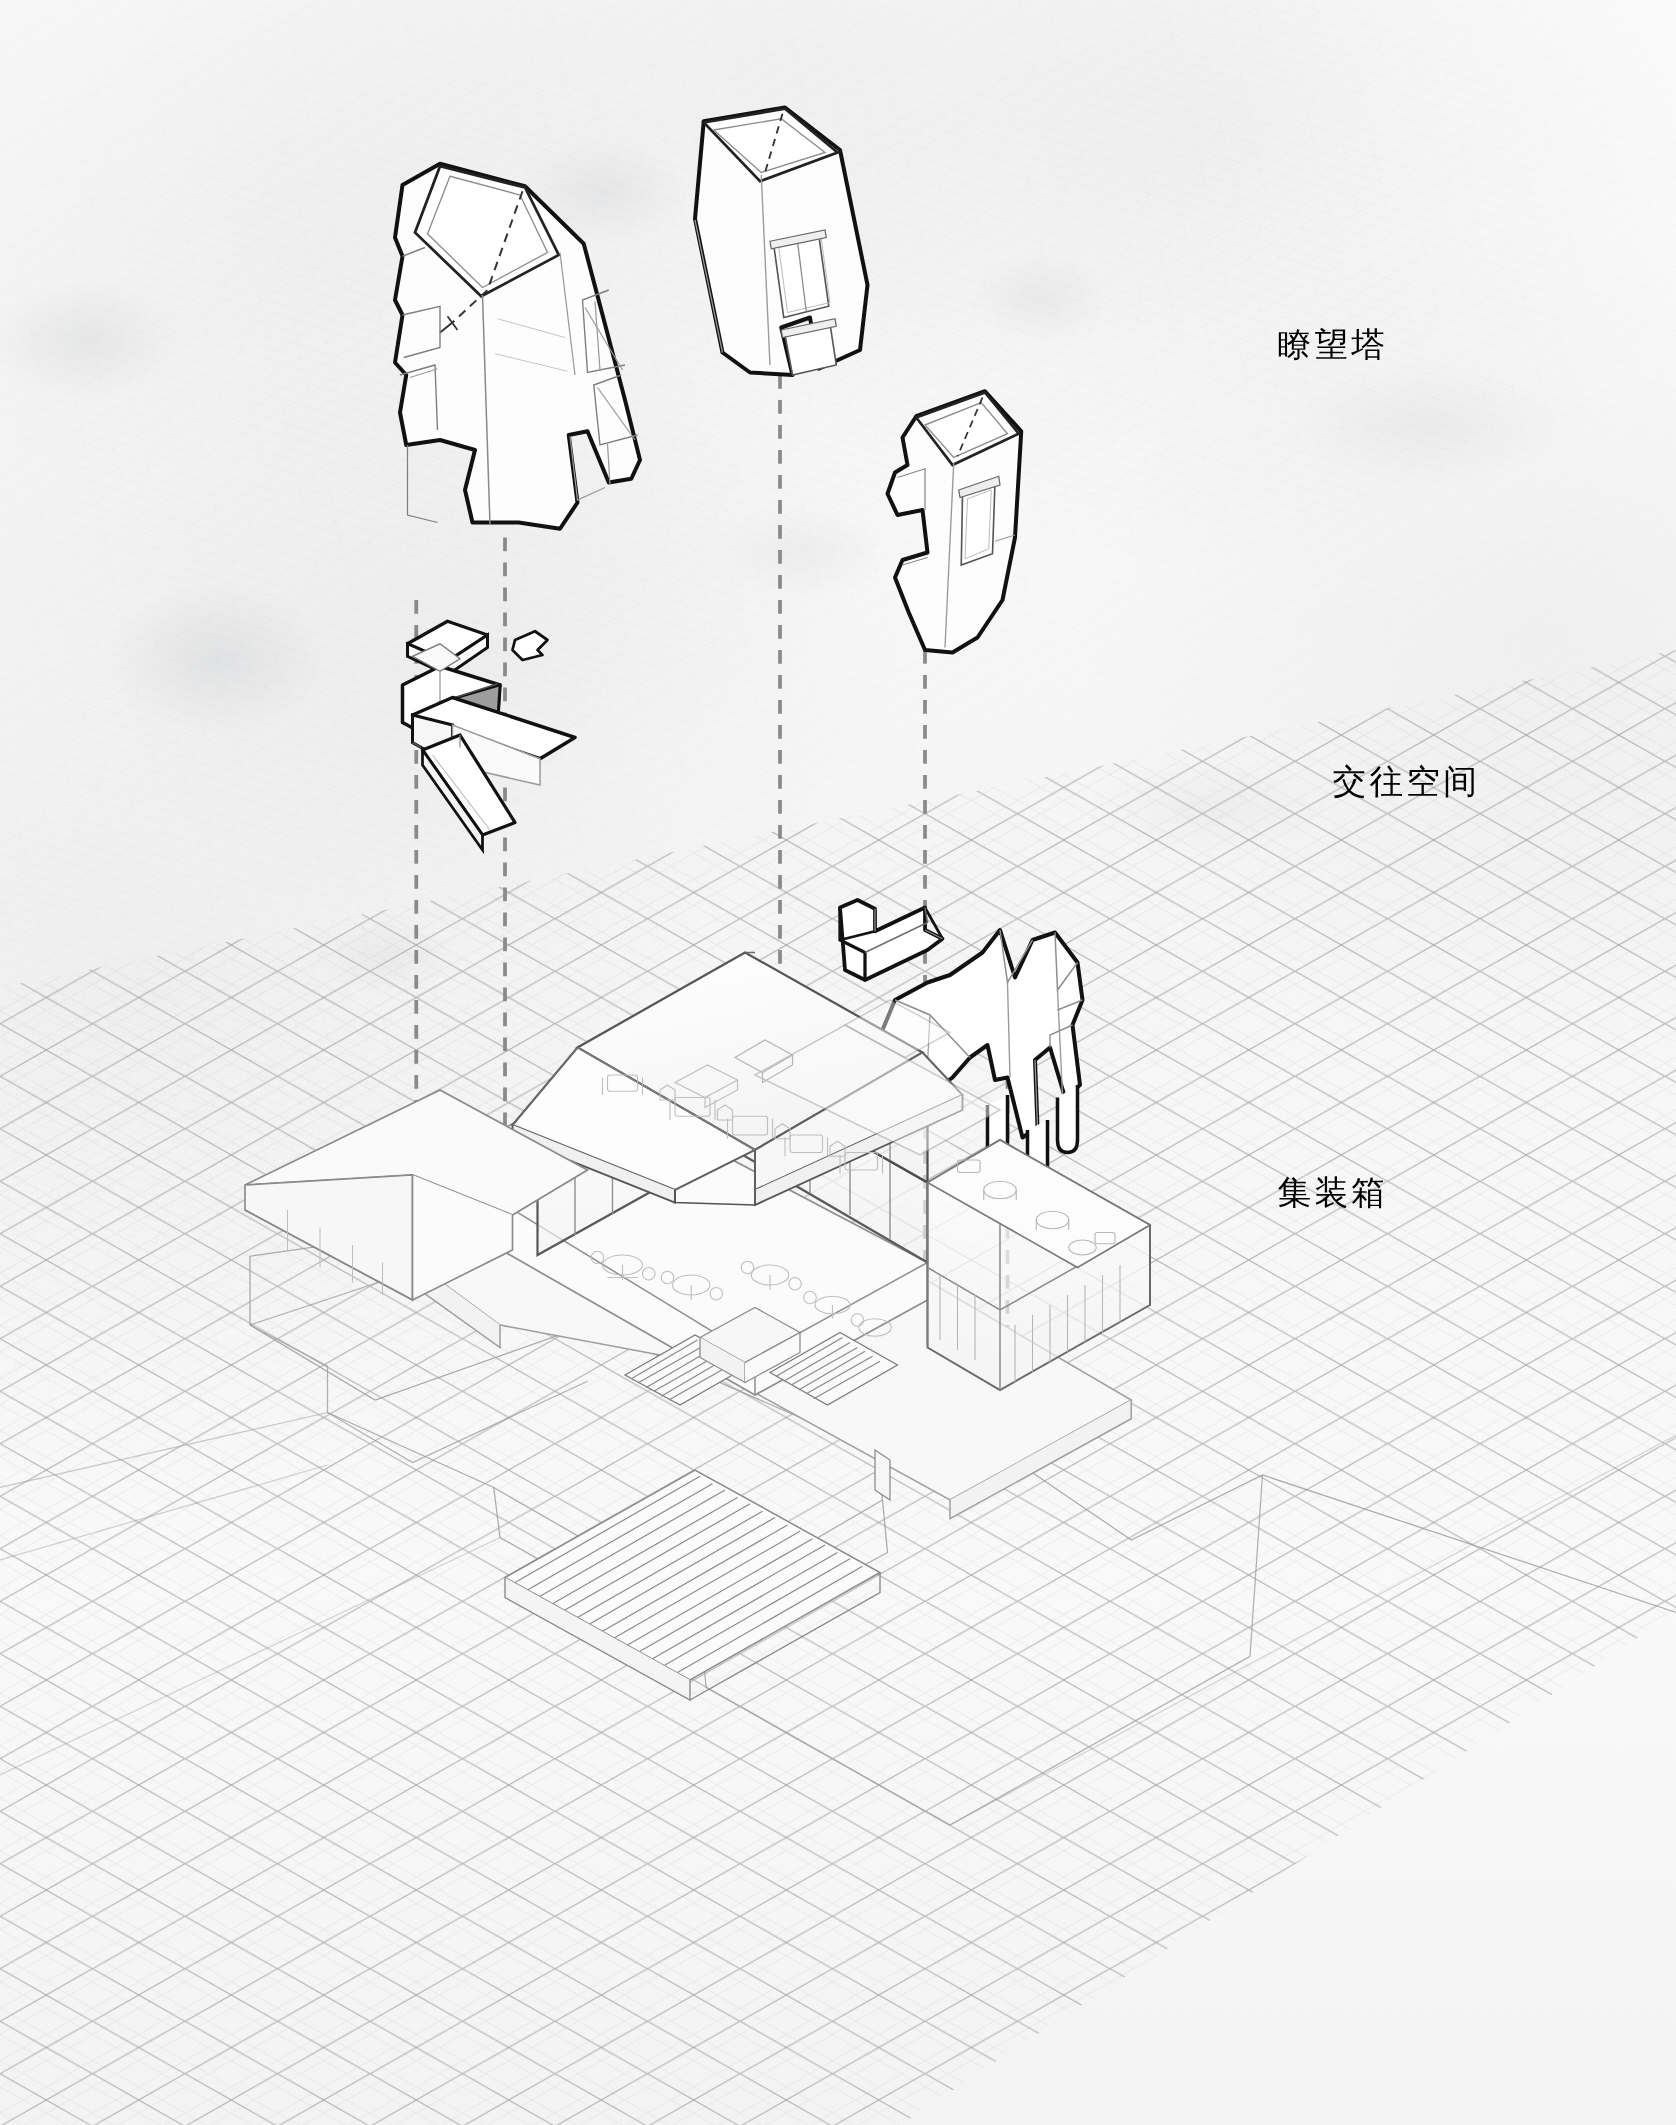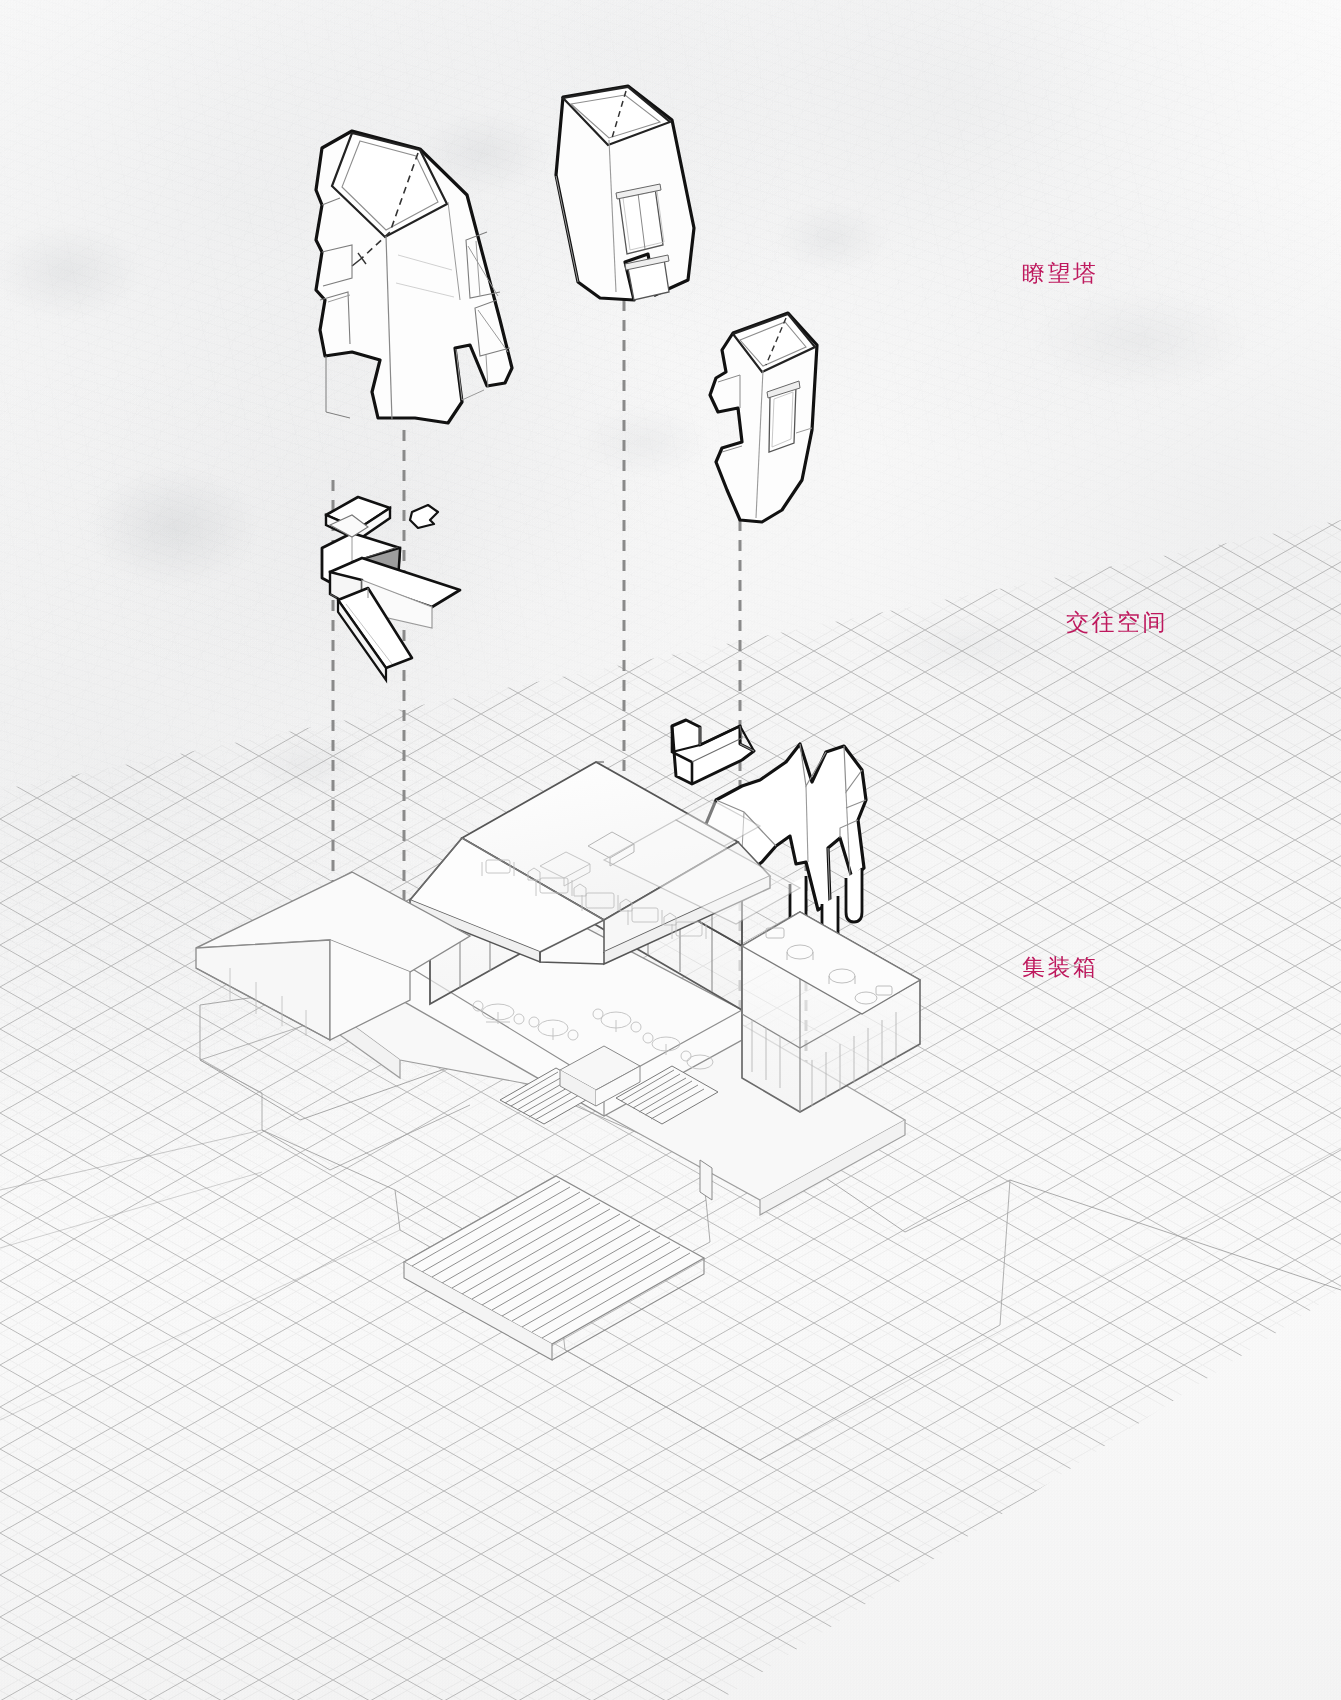--- a/index.html
+++ b/index.html
@@ -58,22 +58,22 @@
       radial-gradient(ellipse 10% 3% at 72% 38%, rgba(120,126,134,.10), rgba(0,0,0,0) 75%),
       radial-gradient(ellipse 6% 2.5% at 23% 45%, rgba(120,126,134,.12), rgba(0,0,0,0) 72%);
   }
 
   
   #draw{position:absolute;left:0;top:0;width:1341px;height:1700px;}
 
   
   .label{
     position:absolute;
-    color:#be185d;
-    font-size:23px;
+    color:#000000;
+    font-size:27px;
     letter-spacing:2.5px;
     font-weight:500;
     white-space:nowrap;
     font-family:"Liberation Sans","DejaVu Sans",sans-serif;
   }
 </style>
 </head>
 <body>
 
 <div id="stage">
@@ -502,15 +502,15 @@
     <g stroke="#b6b6b6" stroke-width="1" fill="none">
       <path d="M588 846 L612 832 L634 844 L610 858 Z"></path>
       <path d="M634 844 L634 852 L610 866 L610 858"></path>
     </g>
   </svg>
 
   <div class="label" style="left:1022px;top:258px;">瞭望塔</div>
 
   <div class="label" style="left:1066px;top:607px;">交往空间</div>
 
-  <div class="label" style="left:1022px;top:936px;margin-top:16px;">集装箱</div>
+  <div class="label" style="left:1022px;top:936px;">集装箱</div>
 
 </div>
 
 </body></html>

